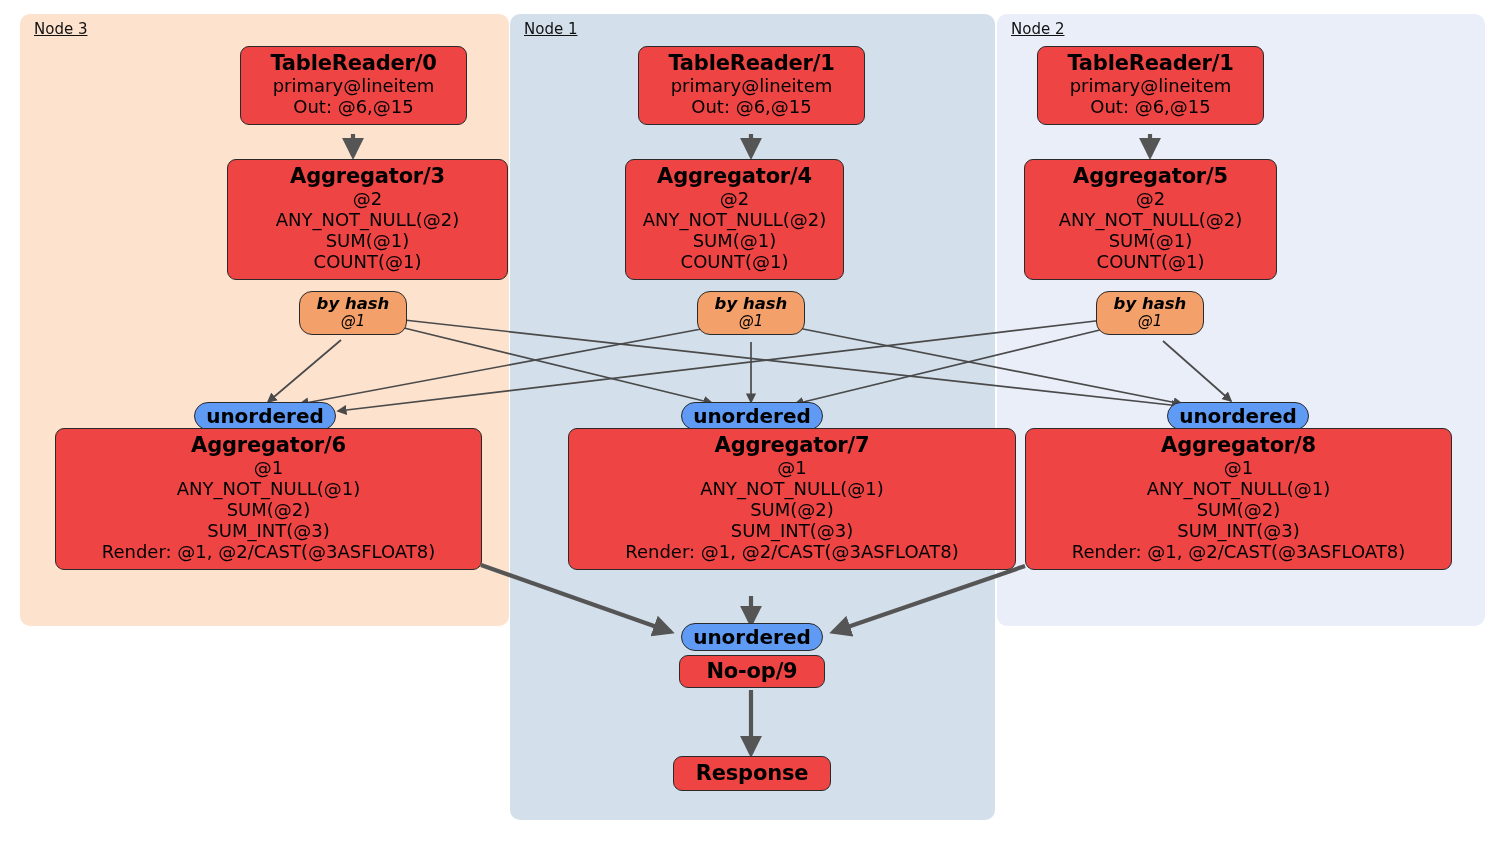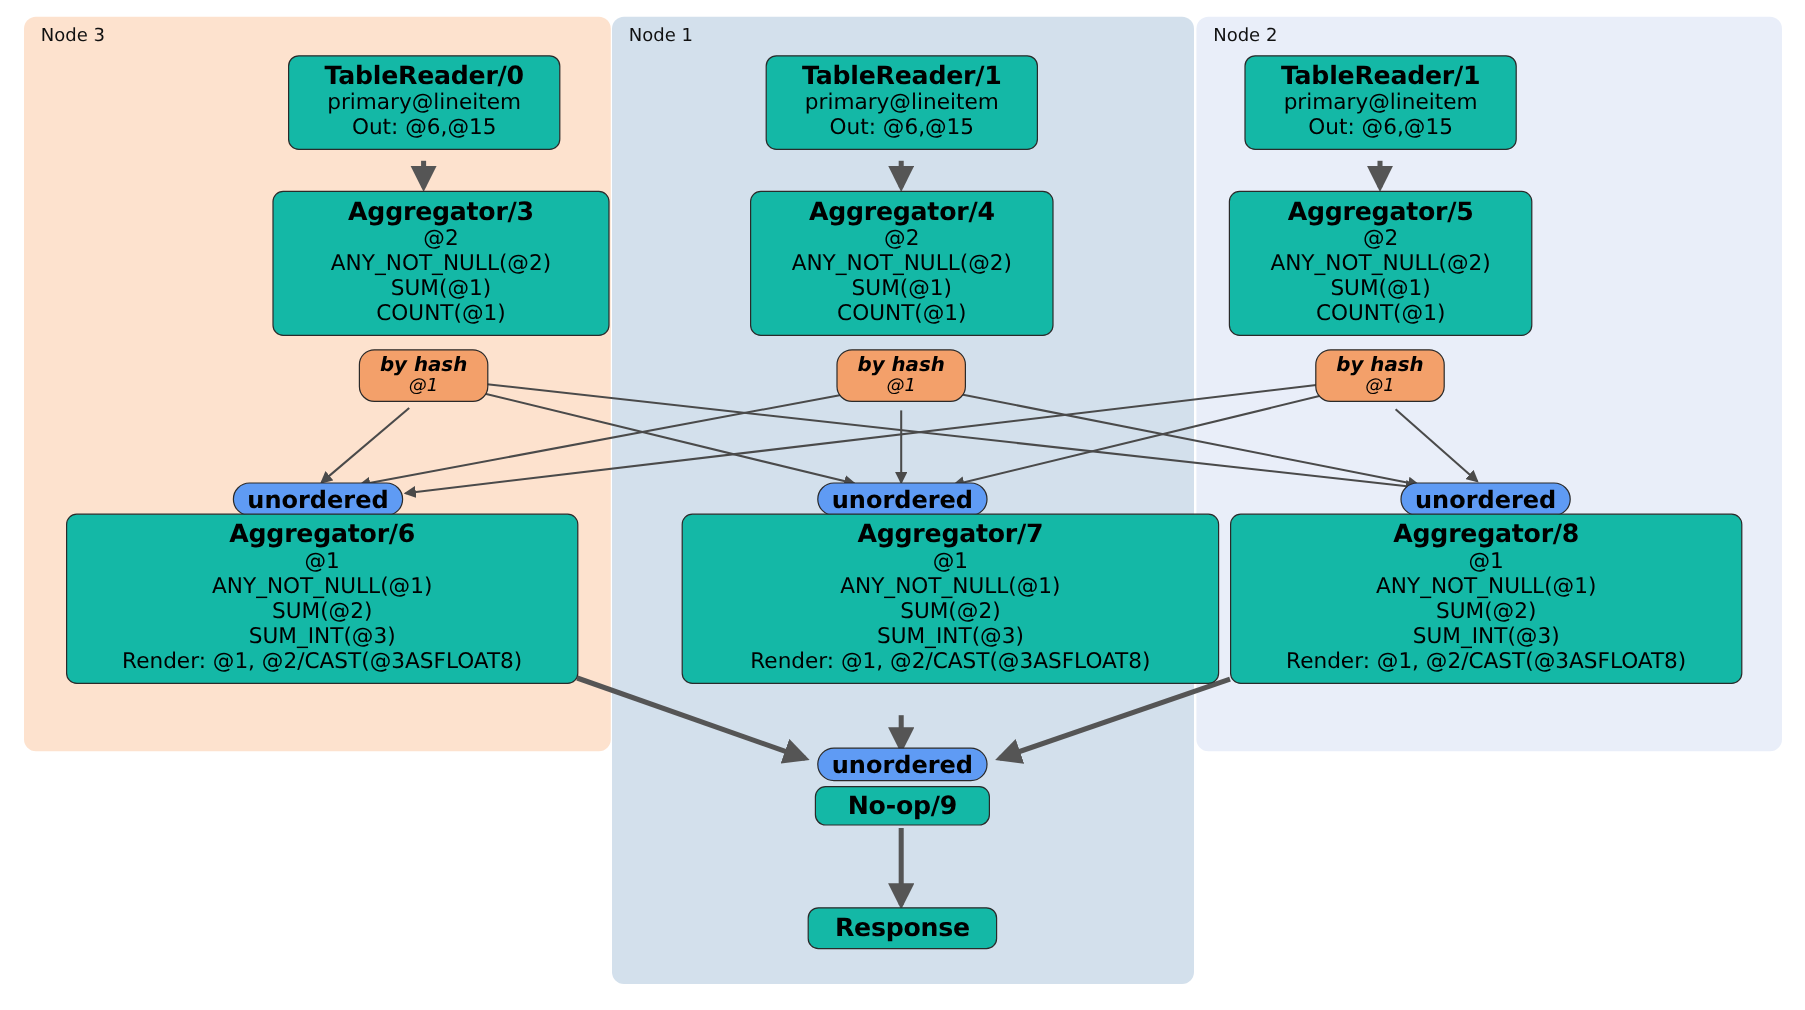--- a/index.html
+++ b/index.html
@@ -25,34 +25,35 @@
     box-sizing: border-box;
   }
   .region-label {
     position: absolute;
     left: 14px;
     top: 6px;
     font-size: 15px;
     color: #111111;
     font-family: "DejaVu Sans", "Liberation Sans", sans-serif;
     white-space: nowrap;
+    text-decoration: underline;
   }
   
   #edges {
     position: absolute;
     left: 0; top: 0;
     width: 1504px;
     height: 842px;
     pointer-events: none;
   }
   
   .gbox {
     position: absolute;
     box-sizing: border-box;
-    background: #14b8a6;
+    background: #ef4444;
     border: 1.6px solid #2a2a2a;
     border-radius: 9px;
     text-align: center;
     color: #000000;
     padding: 4px 10px 6px 10px;
     line-height: 1.16;
     white-space: nowrap;
   }
   .gbox .ttl {
     font-weight: bold;
@@ -193,21 +194,21 @@
     <span class="ln">SUM_INT(@3)</span>
     <span class="ln">Render: @1, @2/CAST(@3ASFLOAT8)</span>
   </div>
 
   <div class="gbox" style="left:638px; top:46px; width:227px;">
     <span class="ttl">TableReader/1</span>
     <span class="ln">primary@lineitem</span>
     <span class="ln">Out: @6,@15</span>
   </div>
 
-  <div class="gbox" style="left:625px; top:159px; width:253px;">
+  <div class="gbox" style="left:625px; top:159px; width:219px;">
     <span class="ttl">Aggregator/4</span>
     <span class="ln">@2</span>
     <span class="ln">ANY_NOT_NULL(@2)</span>
     <span class="ln">SUM(@1)</span>
     <span class="ln">COUNT(@1)</span>
   </div>
 
   <div class="pill-hash" style="left:697px; top:291px; width:108px;">
     <span class="ttl">by hash</span>
     <span class="ln">@1</span>

